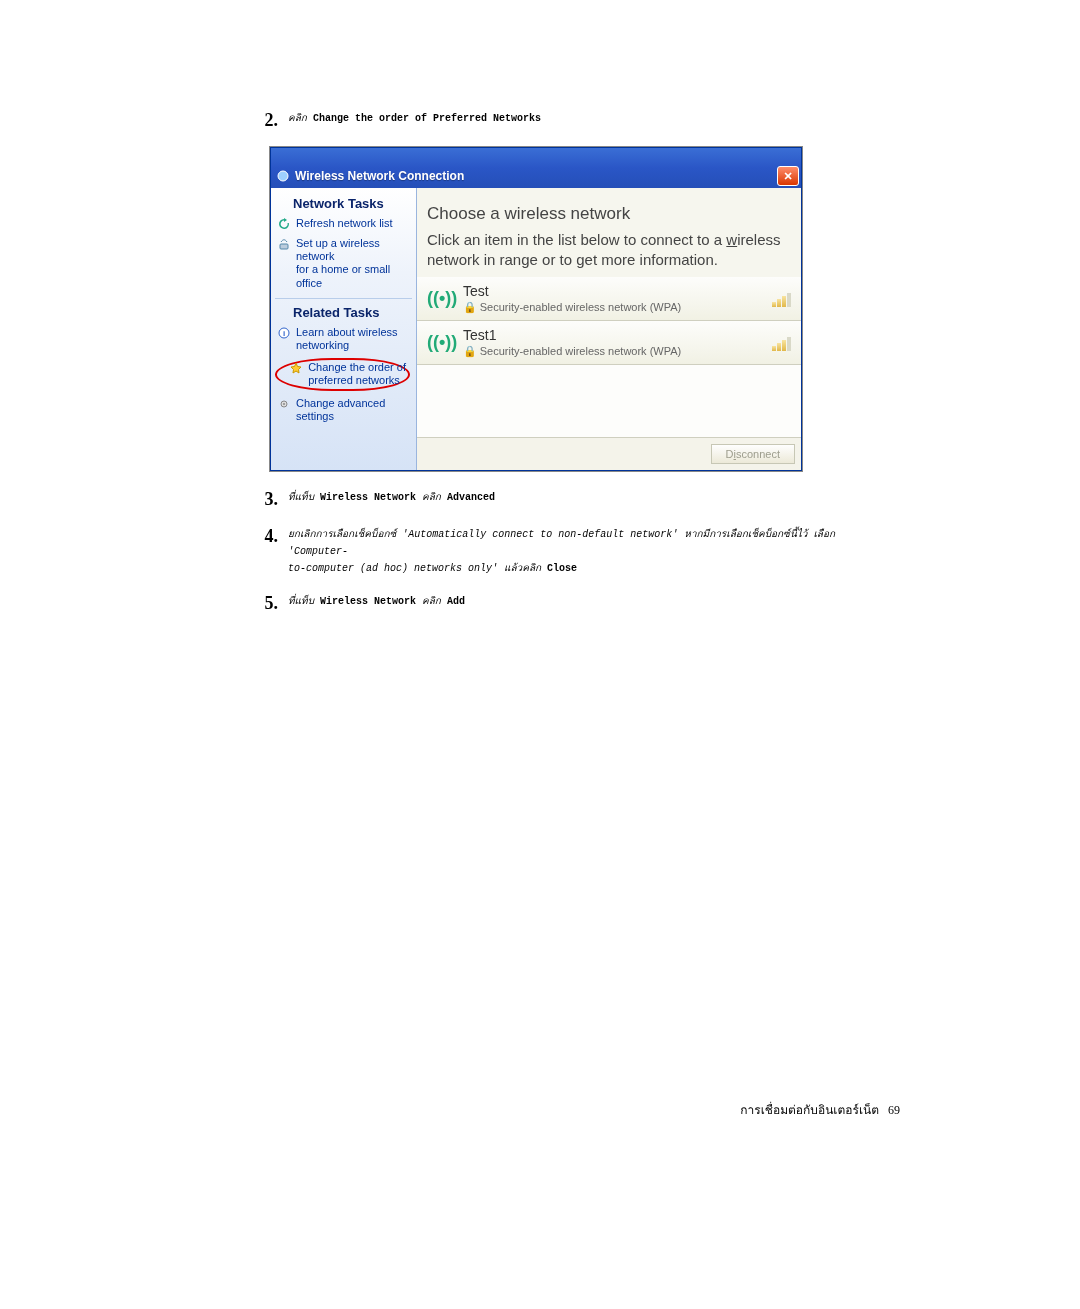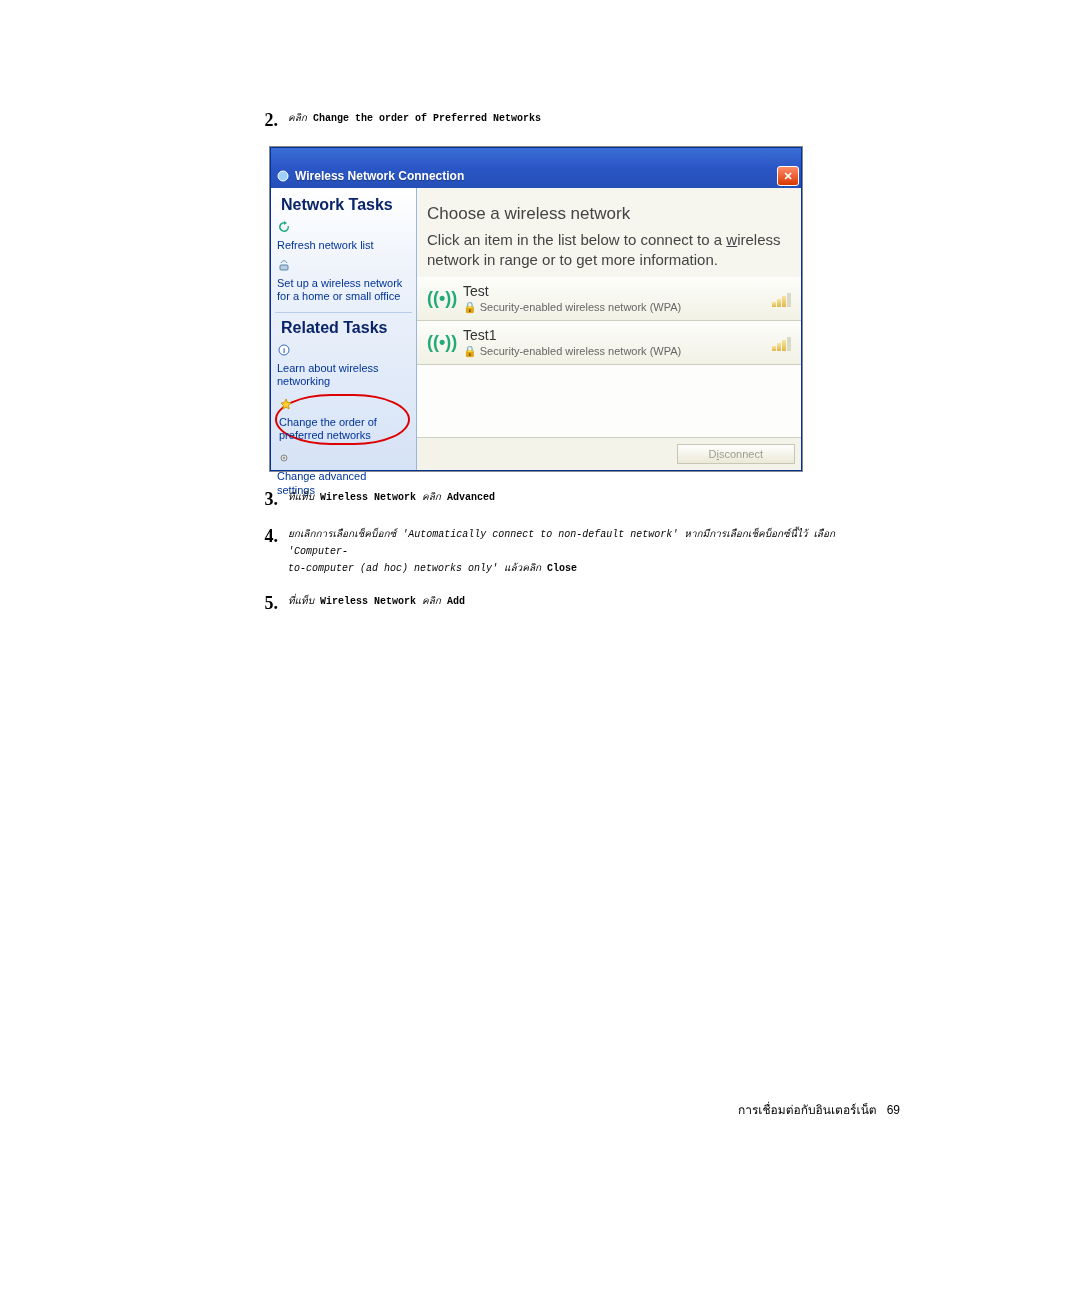--- a/index.html
+++ b/index.html
@@ -79,33 +79,32 @@
     width: 146px;
     flex: 0 0 146px;
     background: linear-gradient(to bottom, #ffffff 0%, #eef3fb 30%, #d6e3f6 100%);
     border-right: 1px solid #9ab5de;
     box-sizing: border-box;
     padding: 4px 6px;
   }
   .xp-sidebar-heading {
     color: #0a246a;
     font-weight: bold;
-    font-size: 16px;
-    margin: 4px 0 6px 4px;
+    font-size: 13px;
+    margin: 4px 0 6px 16px;
   }
   .xp-task {
     display: flex;
     align-items: flex-start;
     gap: 5px;
     margin: 2px 0 6px 0;
     color: #003399;
     cursor: pointer;
     font-size: 11px;
     line-height: 1.2;
-    flex-direction: column;
   }
   .xp-task .ticon { width: 14px; height: 14px; flex: 0 0 14px; display:flex; align-items:center; justify-content:center;}
   .xp-task.circled {
     border: 2px solid #d00;
     border-radius: 50%/60%;
     padding: 1px 2px;
     margin-left: -2px;
     justify-content: flex-end;
   }
   .xp-sep { height: 1px; background: #b8cdea; margin: 8px -2px 6px -2px; }
@@ -158,30 +157,30 @@
     border-top: 1px solid #cfcfbf;
     padding: 6px;
     display: flex;
     justify-content: flex-end;
   }
   .xp-btn {
     font-size: 11px;
     color: #9d9d8d;
     background: linear-gradient(to bottom,#fefefe,#ece9d8);
     border: 1px solid #c7c7b5;
-    padding: 3px 31px;
+    padding: 3px 14px;
     cursor: default;
   }
   .xp-btn .u { text-decoration: underline; }
 
   .page-footer {
     position: absolute;
     bottom: 190px;
     right: 180px;
-    font-family: Liberation Sans, sans-serif;
+    font-family: Liberation Serif, serif;
     font-size: 12px;
   }
 </style>
 </head>
 <body>
 
 <div class="page">
 
   <div class="step">
     <div class="step-num">2.</div>

